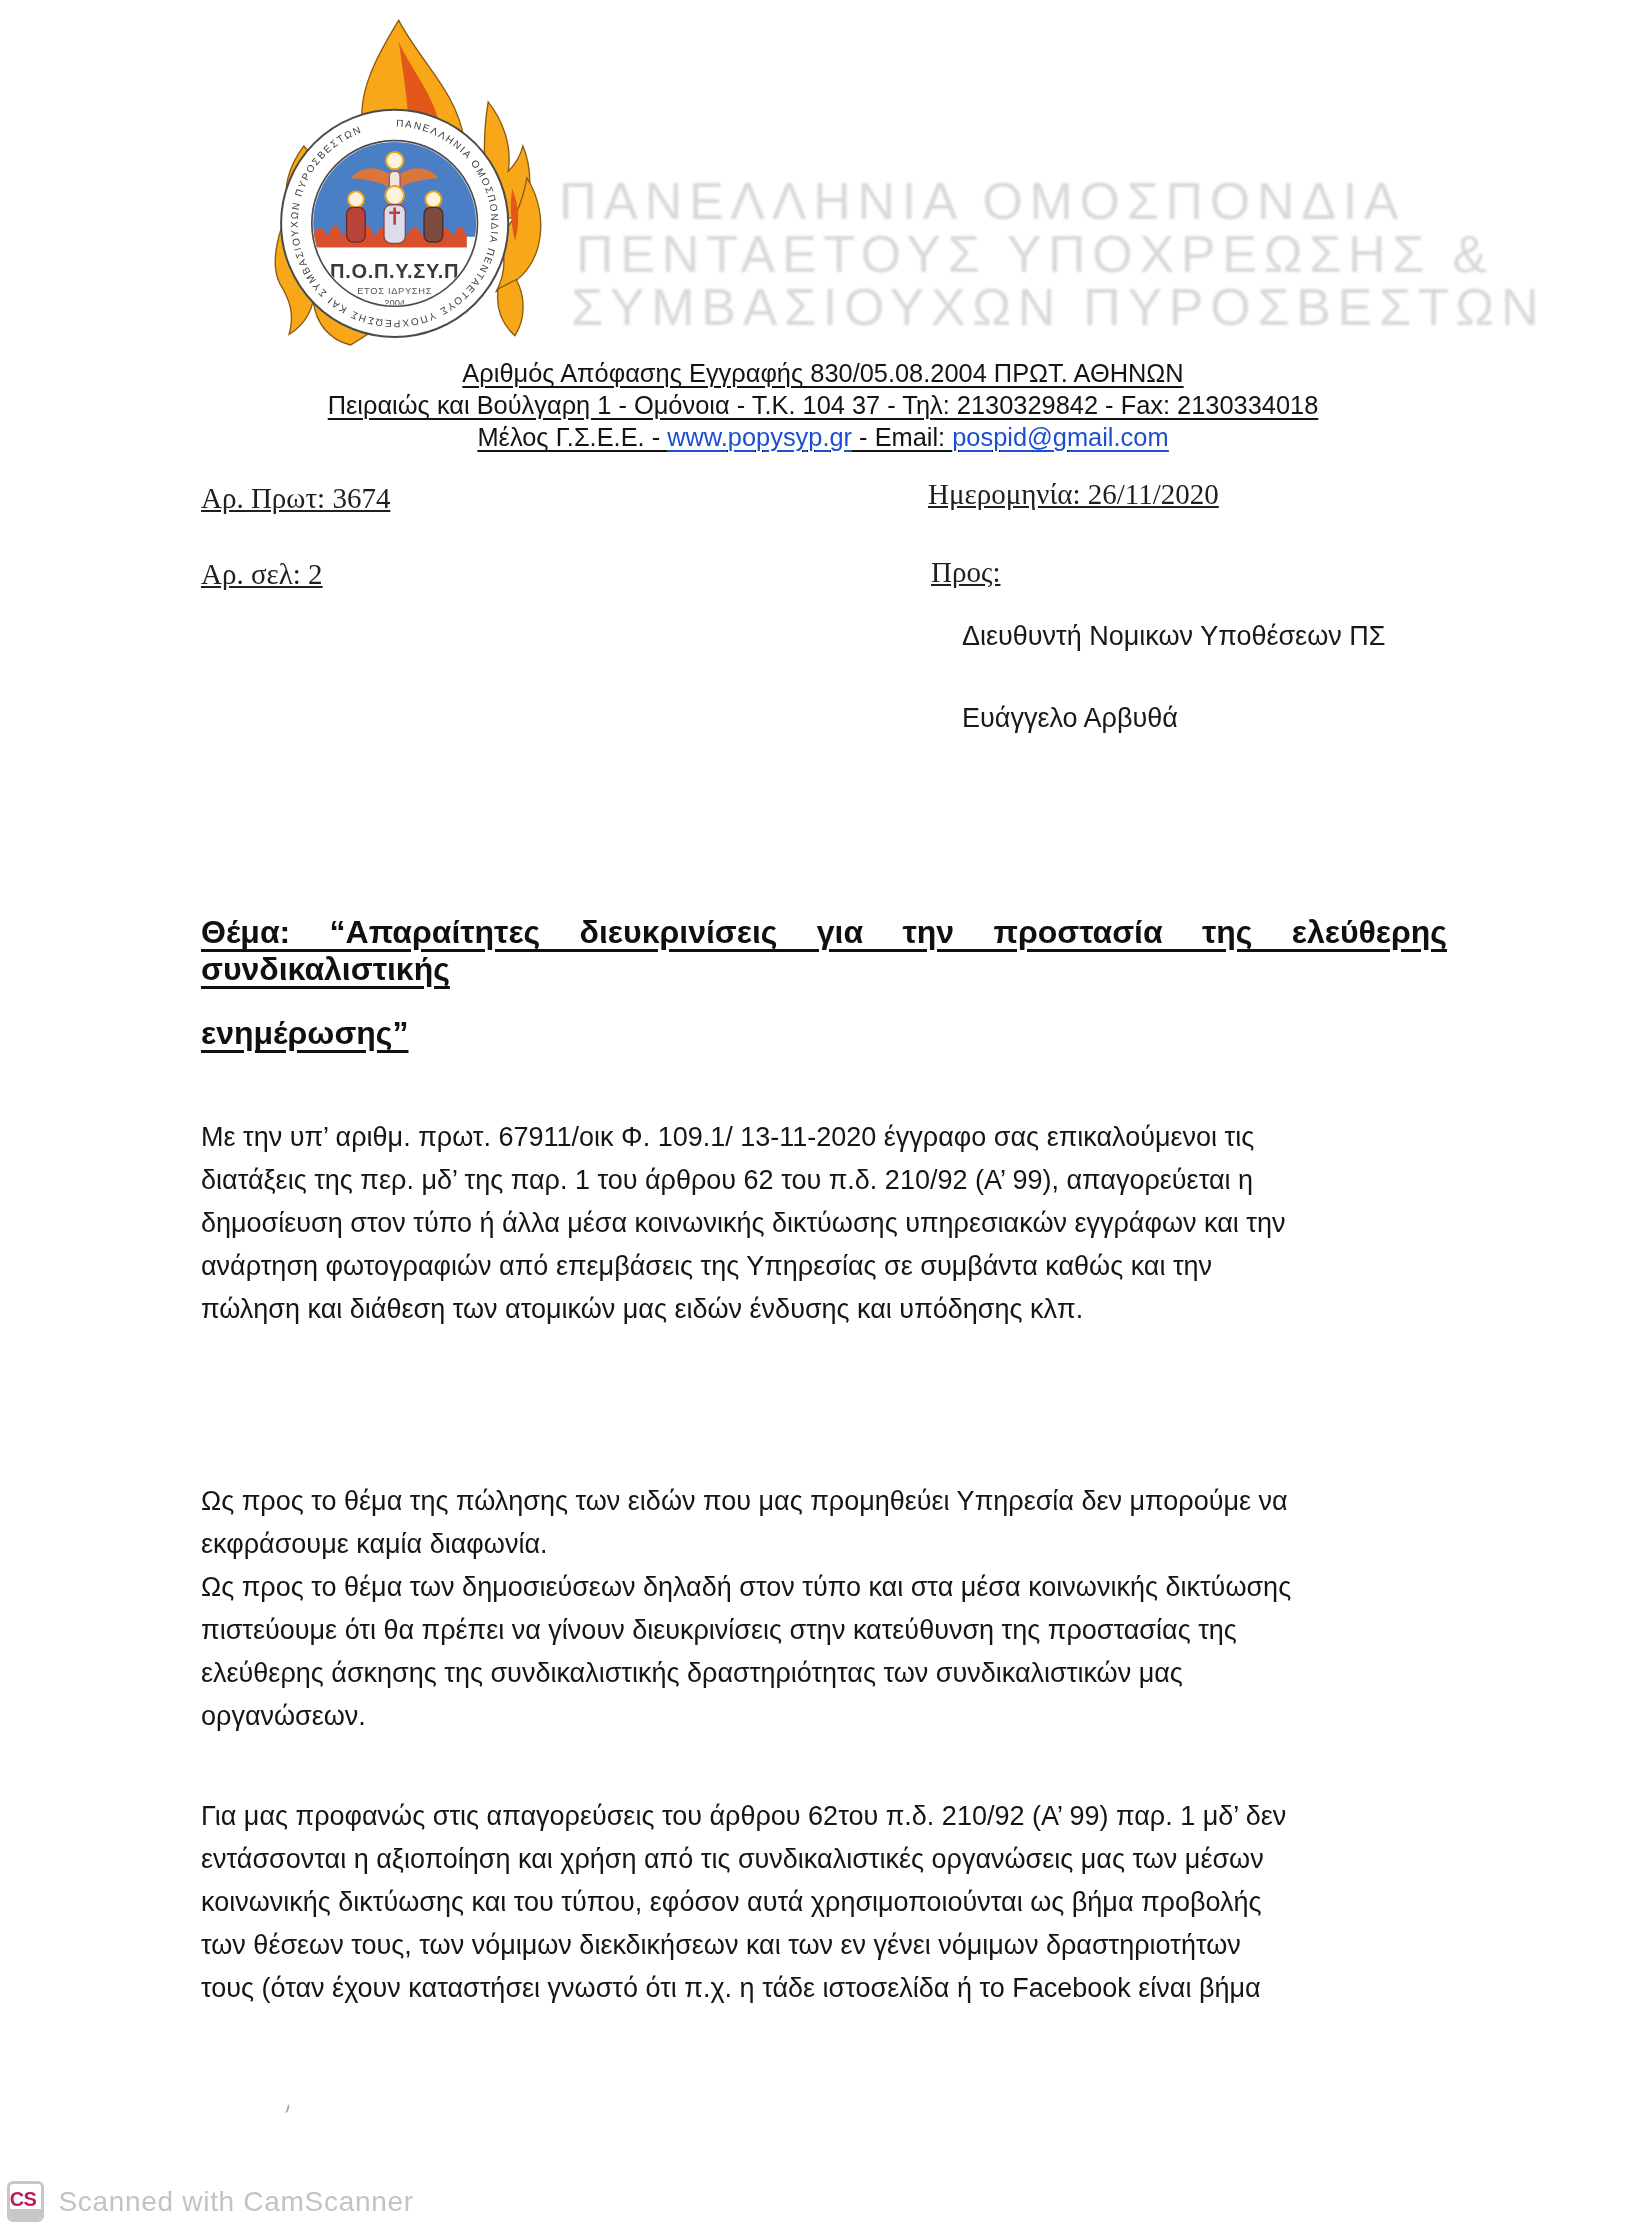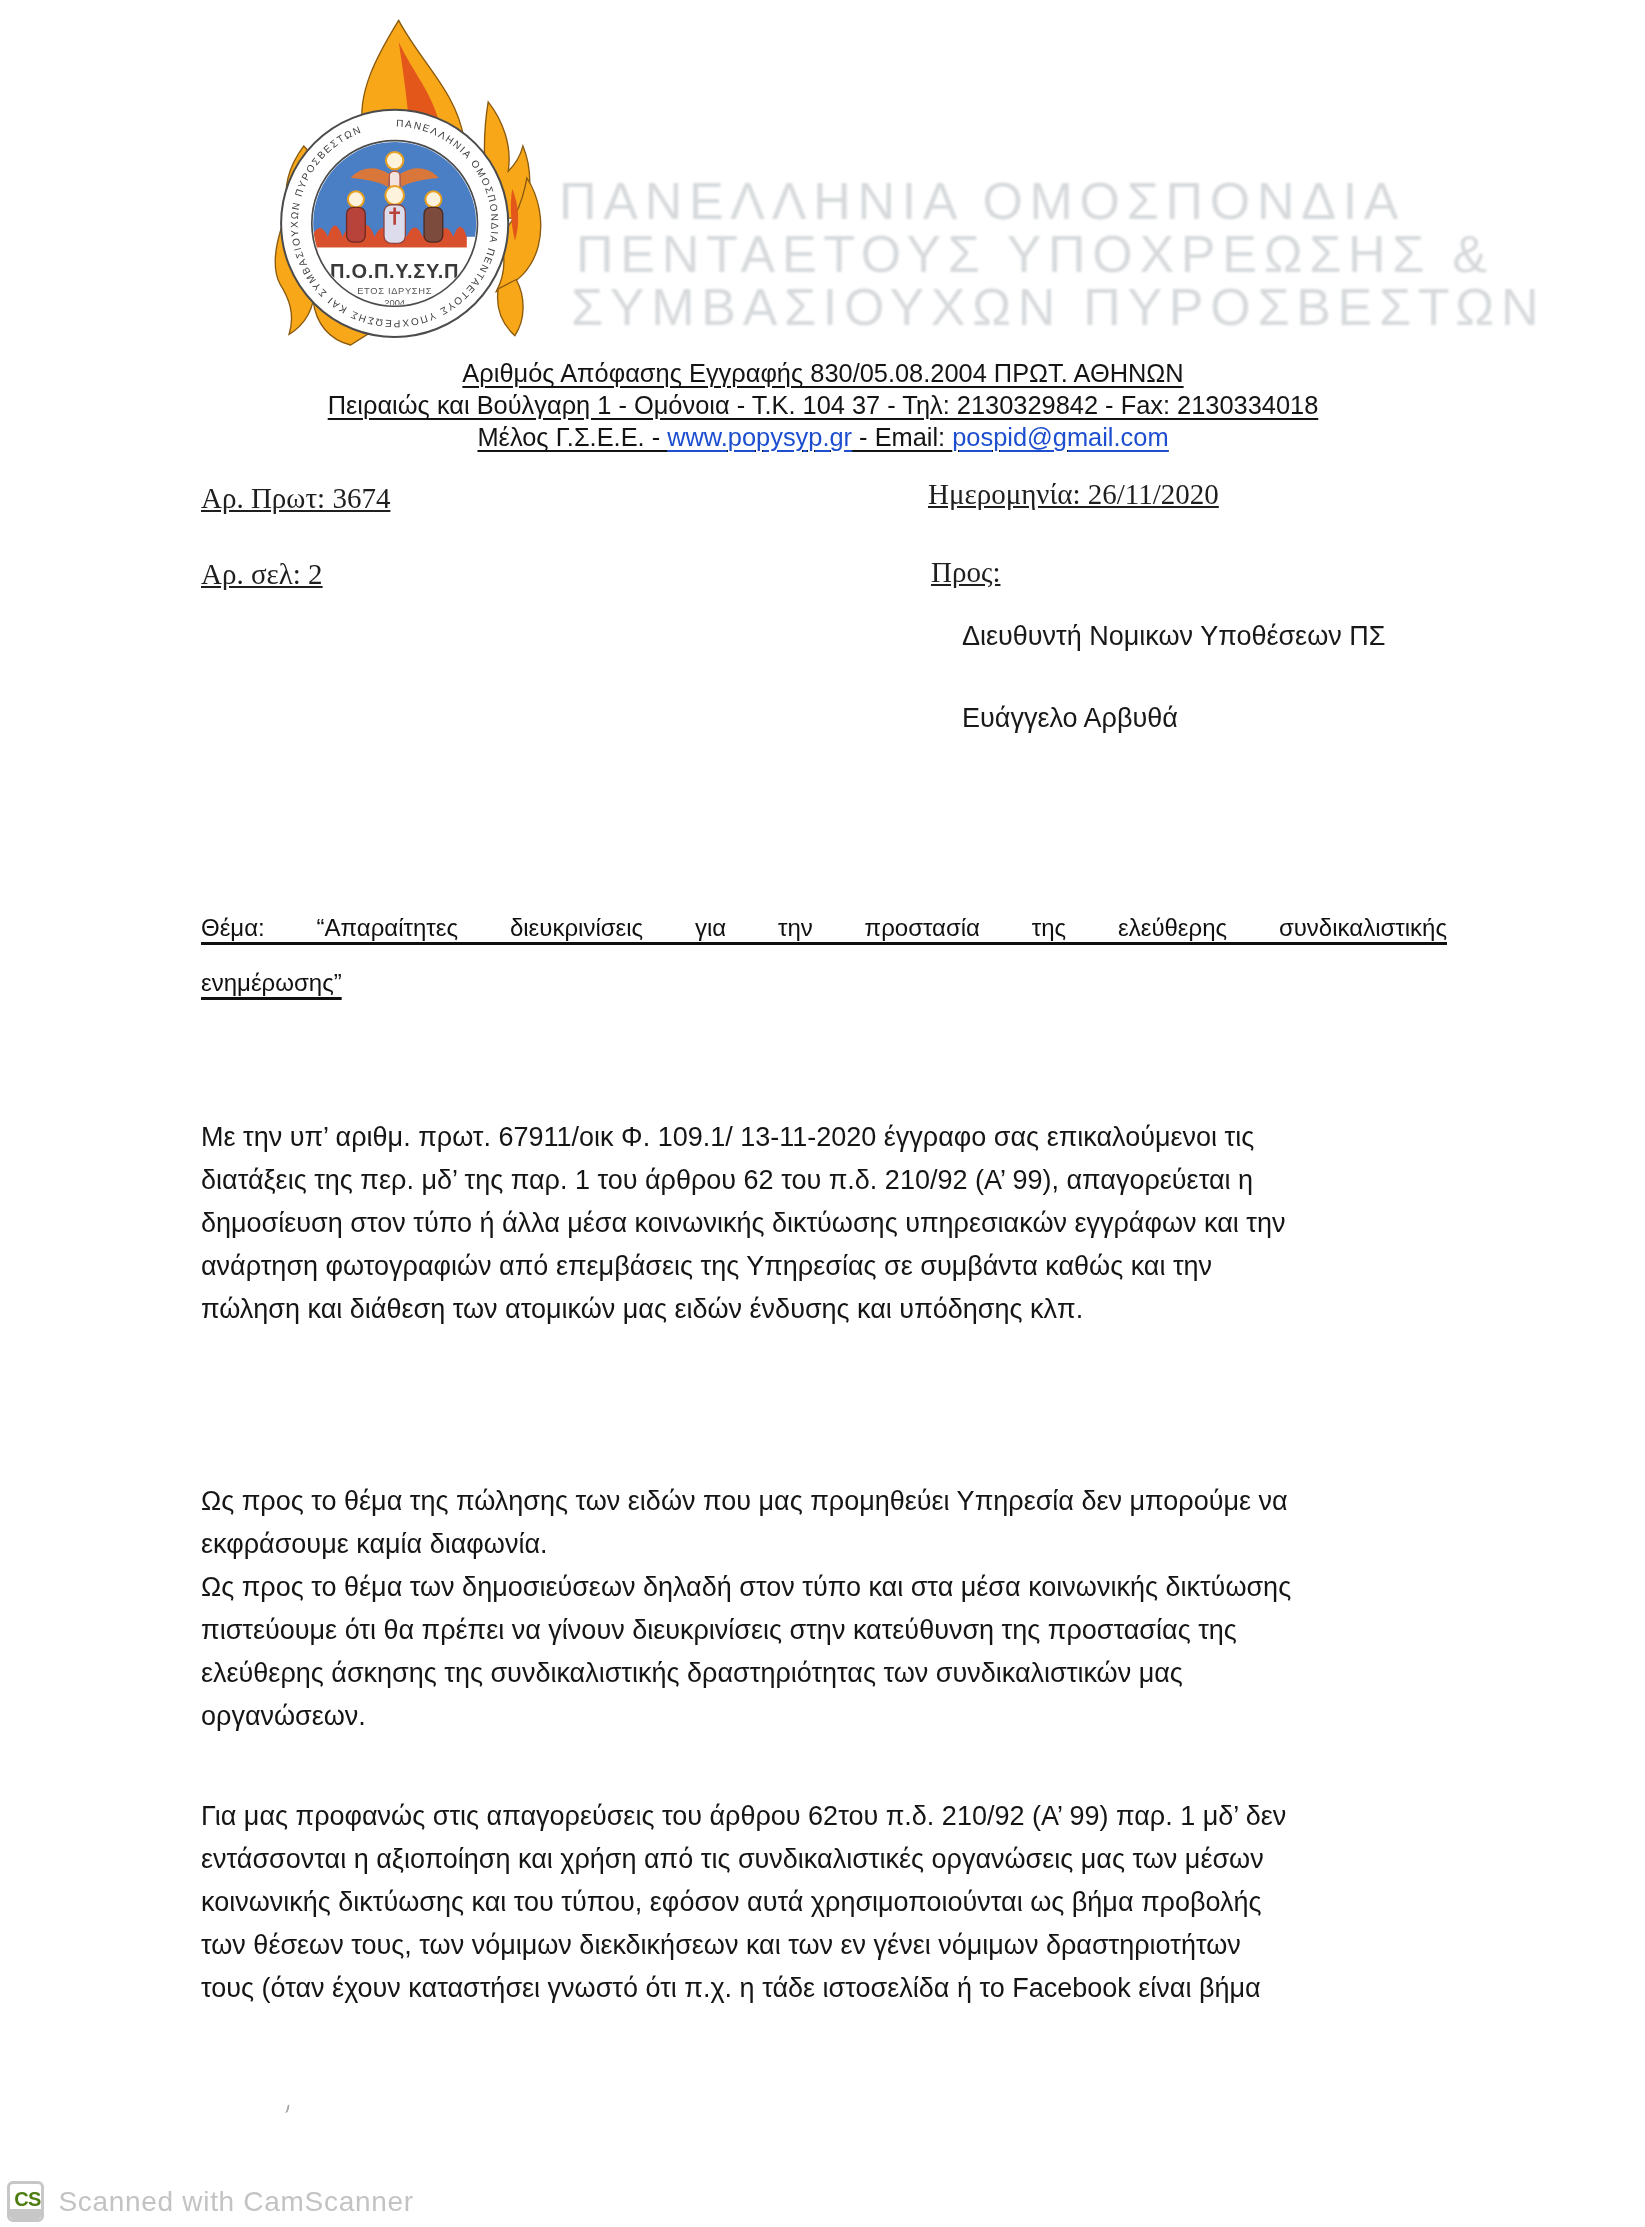--- a/index.html
+++ b/index.html
@@ -23,42 +23,42 @@
   .header-line { text-decoration:underline; text-decoration-thickness:2px; text-underline-offset:4px; white-space:nowrap; }
   .doc-link { color:#1d4ed0; text-decoration:underline; }
 
   
   .serif { font-family:"Liberation Serif", serif; }
   .meta { position:absolute; font-size:29px; color:#1f1f1f; white-space:nowrap;text-decoration:underline; }
 
   .recipient { position:absolute; font-size:27px; color:#191919; white-space:nowrap; }
 
   
-  .subject { position:absolute; left:201px; top:914px; width:1246px; color:#101010; font-weight:normal; font-size:24px; }
+  .subject { position:absolute; left:201px; top:914px; width:1246px; color:#101010; font-weight:bold; font-size:32px; }
   .subject-l1 { text-align:justify; text-align-last:justify; text-decoration:underline;
                 text-decoration-thickness:2.7px; text-underline-offset:6px; }
   .subject-l2 { margin-top:27px; text-decoration:underline; text-decoration-thickness:2.7px; text-underline-offset:6px; }
 
   
   .para { position:absolute; left:201px; width:1271px; font-size:27px; line-height:43px;
           color:#151515; white-space:pre-line; }
   .p1 { top:1116px; }
   .p2 { top:1480px; }
   .p3 { top:1795px; }
 
   
   .speck { position:absolute; left:284px; top:2104px; width:4.7px; height:8.7px;
            border-right:2px solid rgba(60,60,60,.45); border-radius:0 0 4px 0; transform:rotate(12deg); }
 
   
   .cs-footer { position:absolute; left:6.7px; top:2181px; display:flex; align-items:center; }
   .cs-badge { width:37px; height:41px; border:3.3px solid #c7c7c7; border-radius:6px; background:#ffffff;
               position:relative; overflow:hidden; }
-  .cs-badge .cs-letters { display:block; text-align:right; font-weight:bold; font-size:20px;
-              letter-spacing:-0.7px; color:#4d7c0f; margin-top:4px; }
+  .cs-badge .cs-letters { display:block; text-align:left; font-weight:bold; font-size:20px;
+              letter-spacing:-0.7px; color:#be185d; margin-top:4px; }
   .cs-badge .cs-band { position:absolute; left:0; bottom:0; width:100%; height:10px; background:#c7c7c7; }
   .cs-text { margin-left:14.7px; font-size:28px; color:#c3c3c3; letter-spacing:0.7px; white-space:nowrap; }
 </style>
 </head>
 <body>
 
 <div class="page">
 
   <div class="logo-wrap">
     <svg viewBox="0 0 448 500" width="300" height="334">

